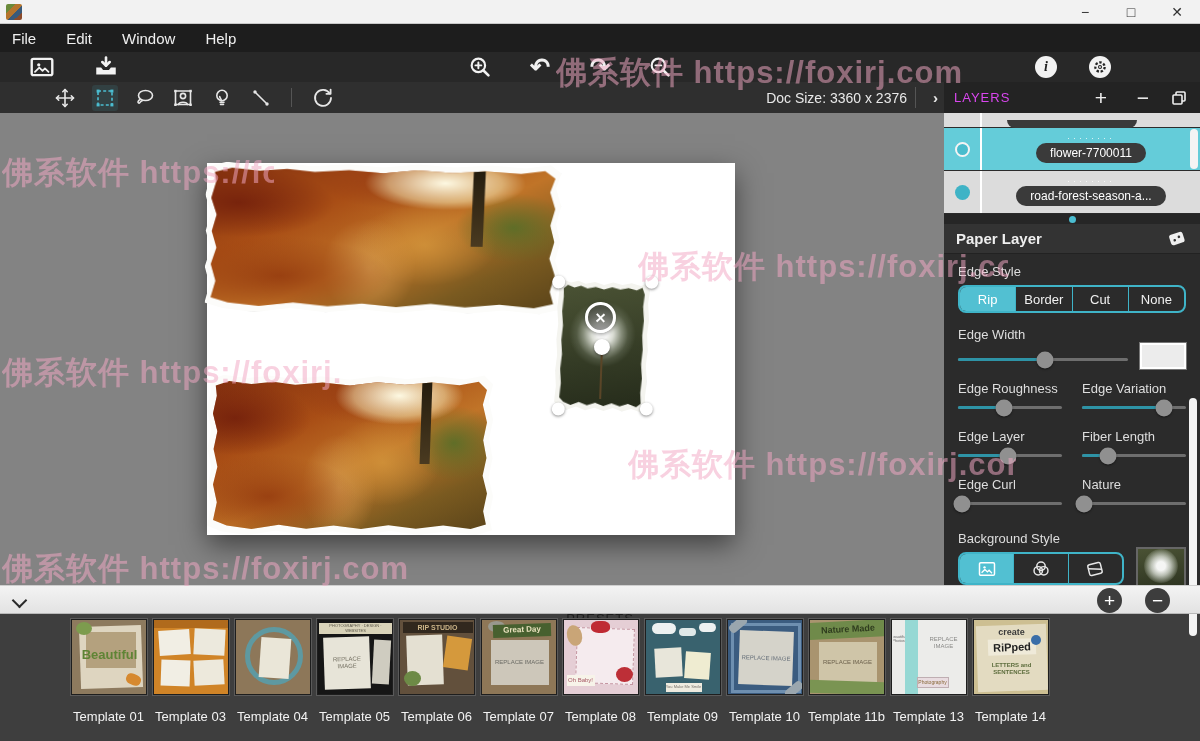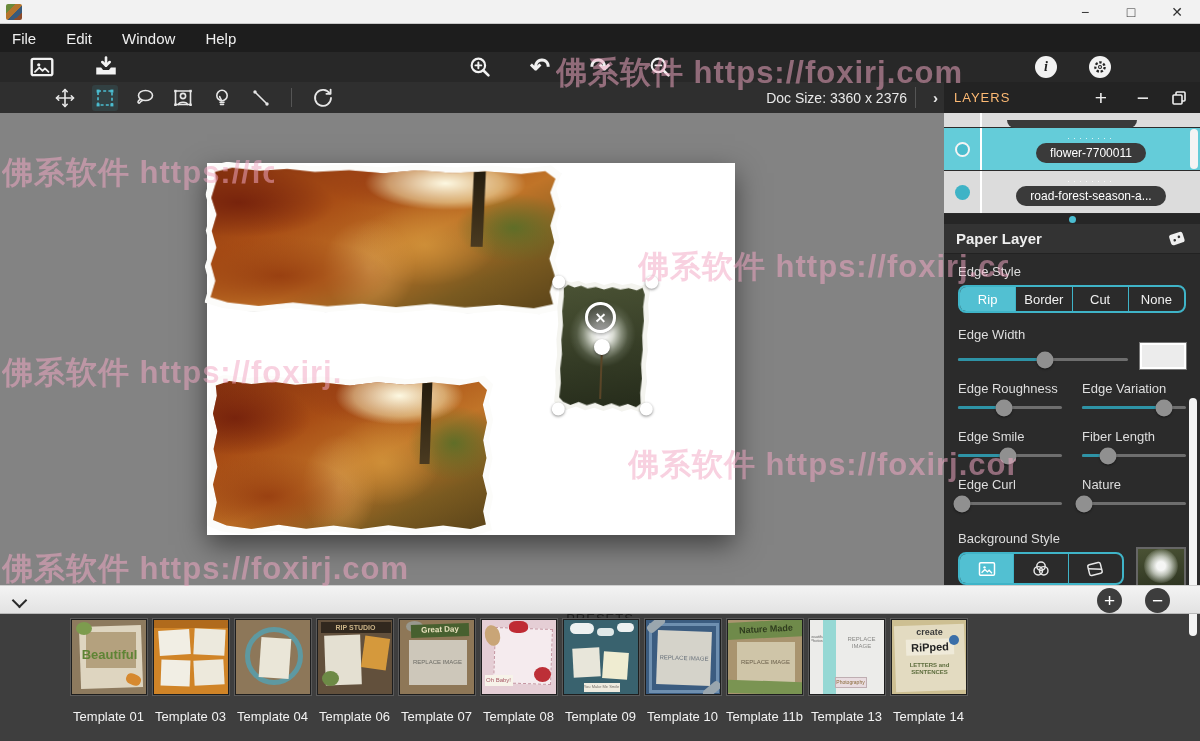--- a/index.html
+++ b/index.html
@@ -31,21 +31,21 @@
   .glyph{color:#f0f0f0;font-size:24px;font-weight:bold;line-height:1;}
 
   .row2{display:flex;height:31px;}
   .toolbar2{position:relative;width:944px;background:#2f2f2f;display:flex;align-items:center;}
   .tool{position:absolute;top:3px;width:26px;height:26px;display:flex;align-items:center;justify-content:center;border-radius:3px;}
   .tdivider{position:absolute;left:291px;top:6px;width:1px;height:19px;background:#555;}
   .docsize{position:absolute;right:37px;color:#e8e8e8;font-size:14px;}
   .vline{position:absolute;right:28px;top:5px;width:1px;height:21px;background:#555;}
   .panel-chevron{position:absolute;right:6px;color:#e8e8e8;font-size:15px;font-weight:bold;}
   .layers-header{width:256px;background:#232323;display:flex;align-items:center;position:relative;}
-  .layers-title{color:#fdba74;font-size:13px;letter-spacing:1px;margin-left:10px;}
+  .layers-title{color:#d946ef;font-size:13px;letter-spacing:1px;margin-left:10px;}
   .lh-btn{position:absolute;top:0;height:31px;display:flex;align-items:center;justify-content:center;color:#efefef;font-size:21px;width:26px;}
   .lh-add{right:86px}.lh-remove{right:44px}.lh-dup{right:8px}
 
   
   .main{position:relative;display:flex;height:472px;}
   .canvas{position:relative;width:944px;height:472px;background:#838383;overflow:hidden;}
   .page{position:absolute;left:207px;top:50px;width:528px;height:372px;background:#fff;box-shadow:0 10px 26px rgba(0,0,0,.5);}
 
   .torn-wrap{position:absolute;background:#fcfcfa;clip-path:var(--torn);}
   .photo-shadow{filter:drop-shadow(3px 7px 6px rgba(0,0,0,.38));}
@@ -385,21 +385,21 @@
                     <div class="fill" style="width: 79%;"></div>
                     <div class="sthumb" style="left: 79%;"></div>
                   </div>
                 </div>
               </div>
             </div>
           </div>
           <div class="prow">
             <div class="pairrow">
               <div class="col">
-                <div class="plabel">Edge Smile</div>
+                <div class="plabel">Edge Layer</div>
                 <div class="sl">
                   <div class="track">
                     <div class="fill" style="width: 48%;"></div>
                     <div class="sthumb" style="left: 48%;"></div>
                   </div>
                 </div>
               </div>
               <div class="col">
                 <div class="plabel">Fiber Length</div>
                 <div class="sl">
@@ -497,20 +497,28 @@
         <div class="tlabel">Template 03</div>
       </div>
       <div class="tpl">
         <div class="thumb" style="background: rgb(141, 119, 89);">
           <div class="deco" style="left: 9px; top: 7px; width: 58px; height: 58px; border-radius: 50%; border: 5px solid rgb(94, 153, 161);"></div>
           <div class="deco" style="left: 24px; top: 18px; width: 30px; height: 40px; background: rgb(234, 230, 216); transform: rotate(4deg);"></div>
         </div>
         <div class="tlabel">Template 04</div>
       </div>
       <div class="tpl">
+        <div class="thumb" style="background: rgb(22, 22, 22);">
+          <div class="deco" style="left: 1px; top: 3px; width: 74px; height: 11px; background: rgb(217, 211, 185); font-size: 4px; color: rgb(90, 86, 72); font-weight: 400;">PHOTOGRAPHY · DESIGN · WEBSITES</div>
+          <div class="deco" style="left: 6px; top: 17px; width: 46px; height: 52px; background: rgb(231, 228, 216); transform: rotate(-2deg); font-size: 6px; color: rgb(122, 118, 104); font-weight: 400;">REPLACE IMAGE</div>
+          <div class="deco" style="left: 55px; top: 20px; width: 17px; height: 44px; background: rgb(207, 204, 192); transform: rotate(3deg);"></div>
+        </div>
+        <div class="tlabel">Template 05</div>
+      </div>
+      <div class="tpl">
         <div class="thumb" style="background: rgb(98, 80, 60);">
           <div class="deco" style="left: 3px; top: 2px; width: 70px; height: 11px; background: rgb(49, 40, 30); font-size: 7px; color: rgb(203, 180, 136); font-weight: 700;">RIP STUDIO</div>
           <div class="deco" style="left: 7px; top: 15px; width: 36px; height: 50px; background: rgb(228, 224, 210); transform: rotate(-2deg);"></div>
           <div class="deco" style="left: 45px; top: 17px; width: 25px; height: 32px; background: rgb(213, 153, 60); transform: rotate(8deg);"></div>
           <div class="deco" style="left: 4px; top: 51px; width: 17px; height: 15px; background: rgb(109, 138, 70); border-radius: 50%;"></div>
         </div>
         <div class="tlabel">Template 06</div>
       </div>
       <div class="tpl">
         <div class="thumb" style="background: rgb(142, 119, 87);">

